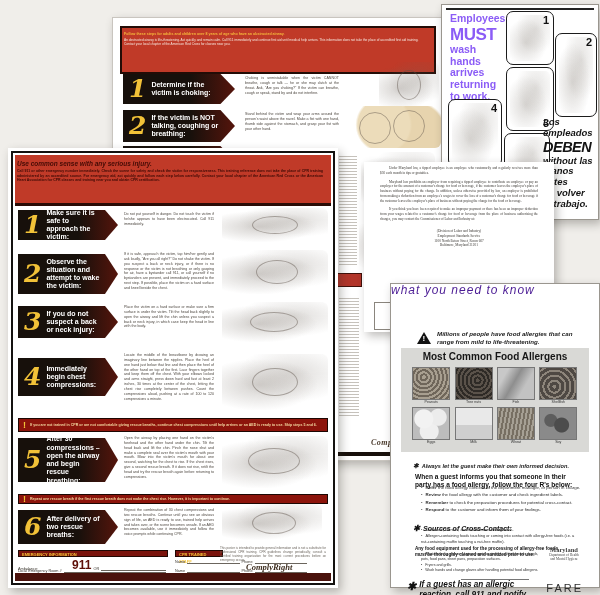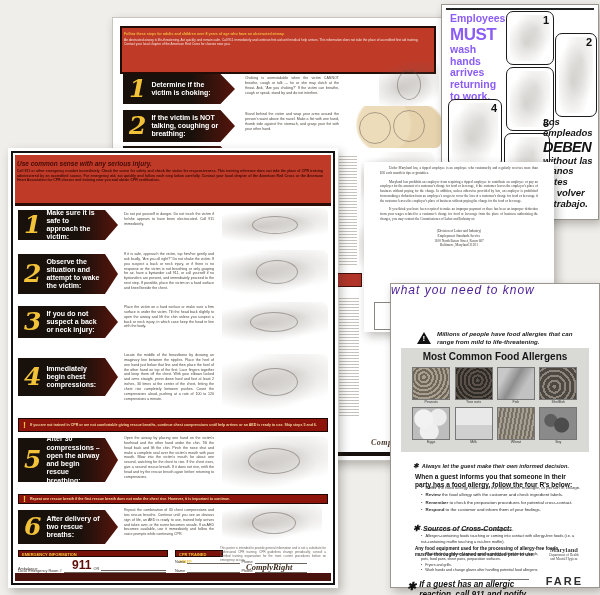--- a/index.html
+++ b/index.html
@@ -99,21 +99,21 @@
   .fa-cbullets{position:absolute;left:30px;top:243px;width:158px;}
   .fa-cbullets .b{font-size:3.9px;line-height:1.5;color:#2e2e2e;}
   .fa-equip{position:absolute;left:24px;top:257px;width:150px;font-weight:900;font-size:4.6px;line-height:1.3;color:#111;}
   .fa-ebullets{position:absolute;left:30px;top:268px;width:118px;}
   .fa-ebullets .b{font-size:3.6px;line-height:1.5;color:#2e2e2e;}
   .fa-agency{position:absolute;right:12px;top:262px;width:46px;text-align:center;font-family:"Liberation Serif",serif;color:#444;}
   .fa-agency .a1{font-weight:bold;font-size:6.5px;display:block;}
   .fa-agency .a2{font-size:3.4px;line-height:1.3;display:block;}
   .fa-react{position:absolute;left:16px;top:288px;width:132px;font-weight:900;font-style:italic;font-size:8.2px;line-height:1.15;color:#111;}
   .fa-react:before{content:"✱";font-weight:900;font-size:11px;margin-right:3px;float:left;}
-  .fa-fare{position:absolute;right:16px;top:291px;font-weight:700;font-size:11px;letter-spacing:2px;color:#2e2e2e;}
+  .fa-fare{position:absolute;right:16px;top:298px;font-weight:400;font-size:11px;letter-spacing:2px;color:#2e2e2e;}
   .fa-footline{position:absolute;left:70px;right:70px;bottom:5px;border-top:.8px solid #777;height:2px;}
 </style>
 </head>
 <body>
 
 <div class="stage">
 
   <section class="poster choking">
     <div class="ck-banner">
       <div class="ck-intro">

